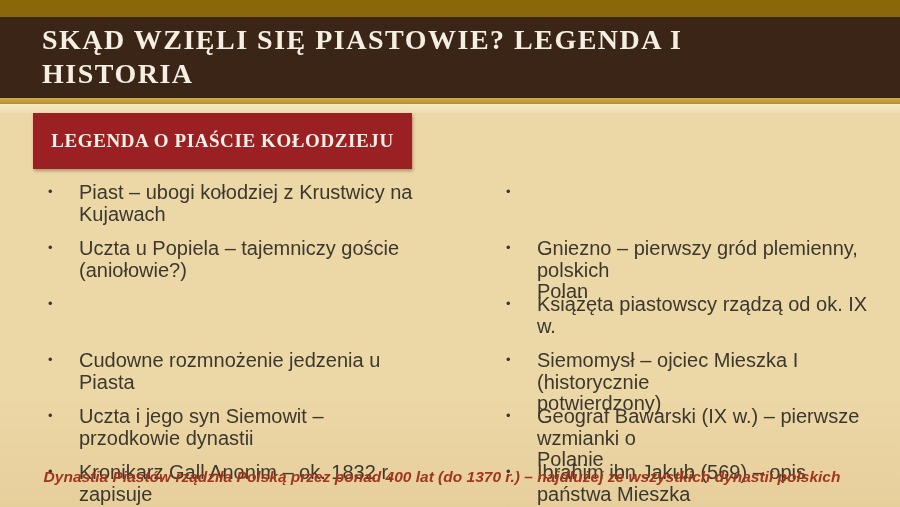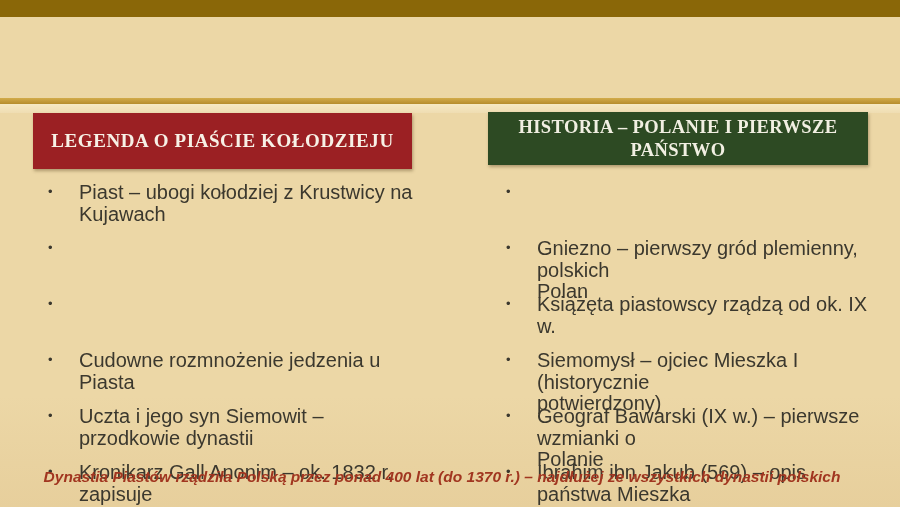--- a/index.html
+++ b/index.html
@@ -49,36 +49,40 @@
     color:#a13620;
   }
 </style>
 </head>
 <body>
 
 <div class="slide">
 
   <div class="top-bar"></div>
 
+  <header class="header">
+    <h1 class="title">SKĄD WZIĘLI SIĘ PIASTOWIE? LEGENDA I
+HISTORIA</h1>
+  </header>
 
   <div class="gold-strip"></div>
   <div class="light-band"></div>
 
   <div class="panel-header red">LEGENDA O PIAŚCIE KOŁODZIEJU</div>
 
-  <div class="panel-header green">HISTORIA – POLANIE I PIERWSZE
-PAŃSTWO</div>
 
   <ul class="list left">
     <li>
       <span class="bullet">•</span>
       <span class="item-text">Piast – ubogi kołodziej z Krustwicy na Kujawach</span>
     </li>
     <li>
       <span class="bullet">•</span>
+      <span class="item-text">Uczta u Popiela – tajemniczy goście
+(aniołowie?)</span>
     </li>
     <li>
       <span class="bullet">•</span>
     </li>
     <li>
       <span class="bullet">•</span>
       <span class="item-text">Cudowne rozmnożenie jedzenia u Piasta</span>
     </li>
     <li>
       <span class="bullet">•</span>

